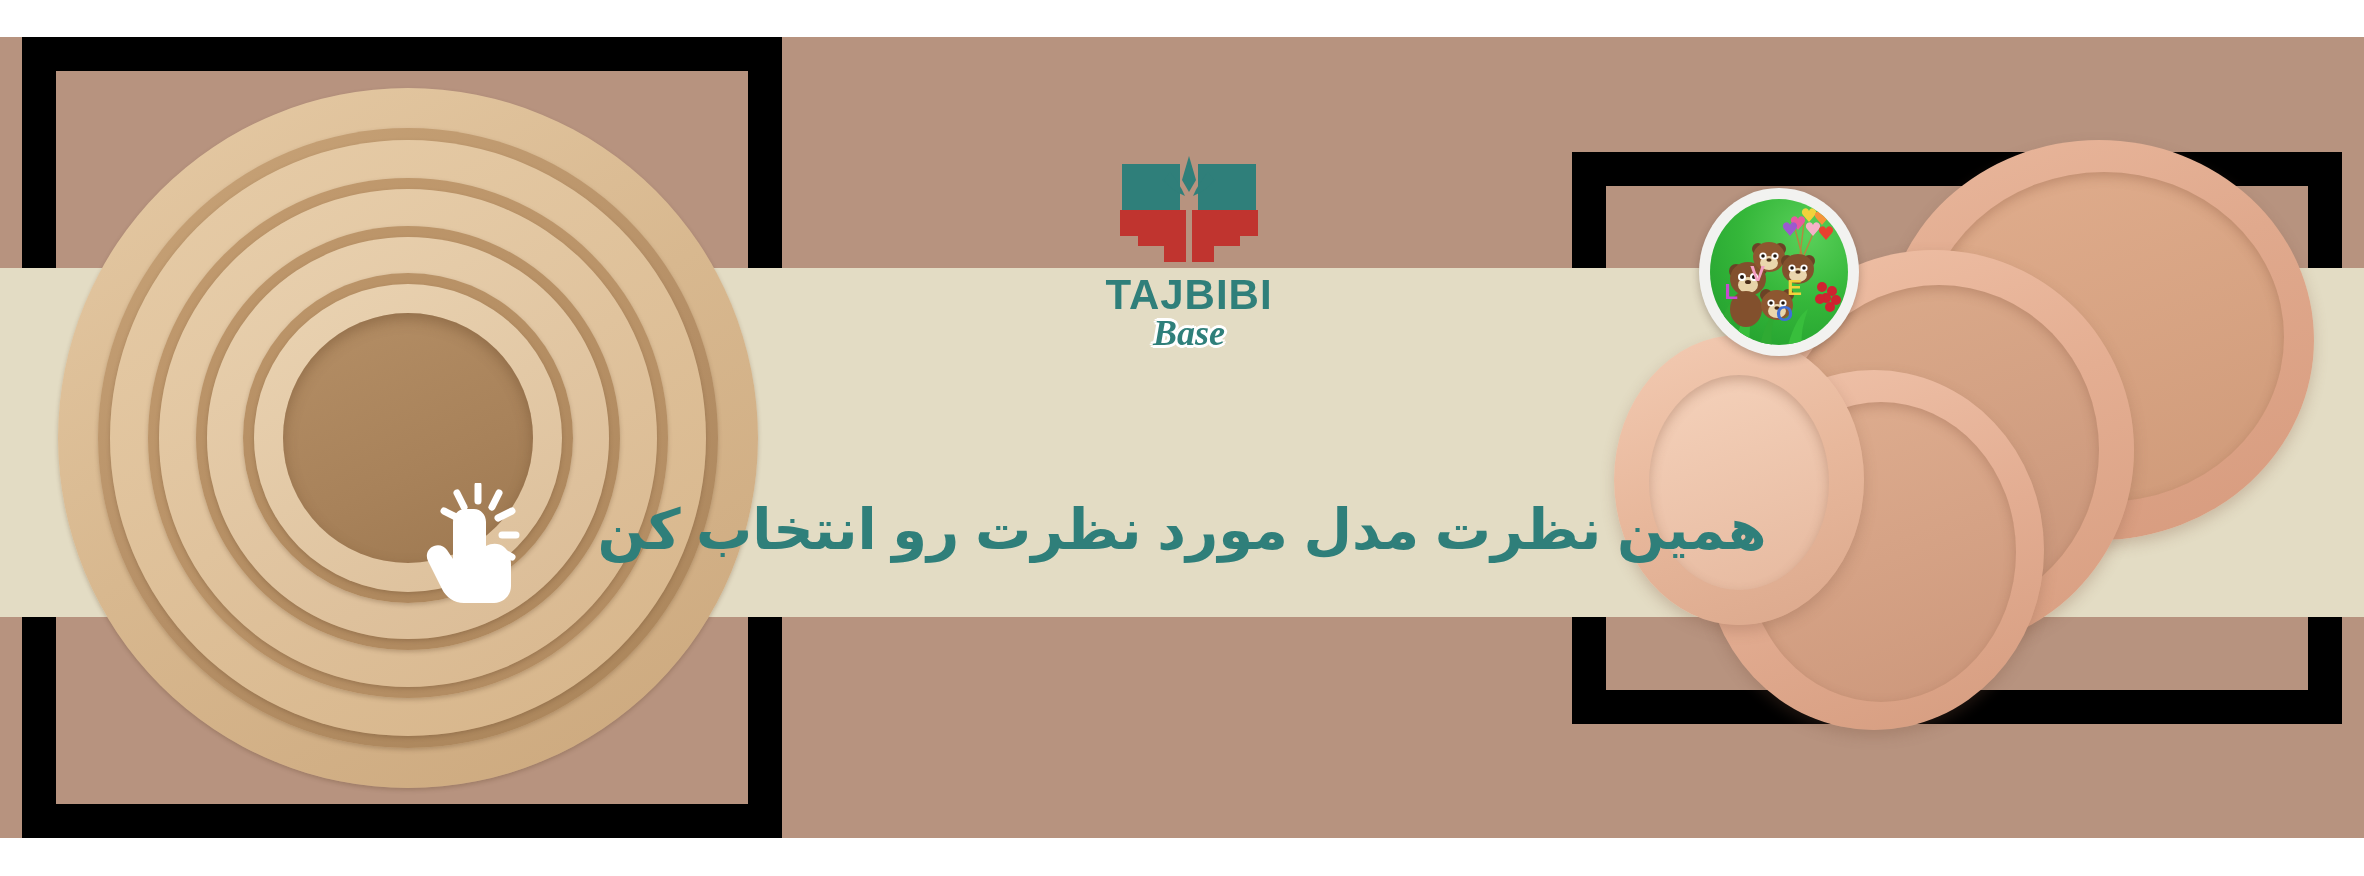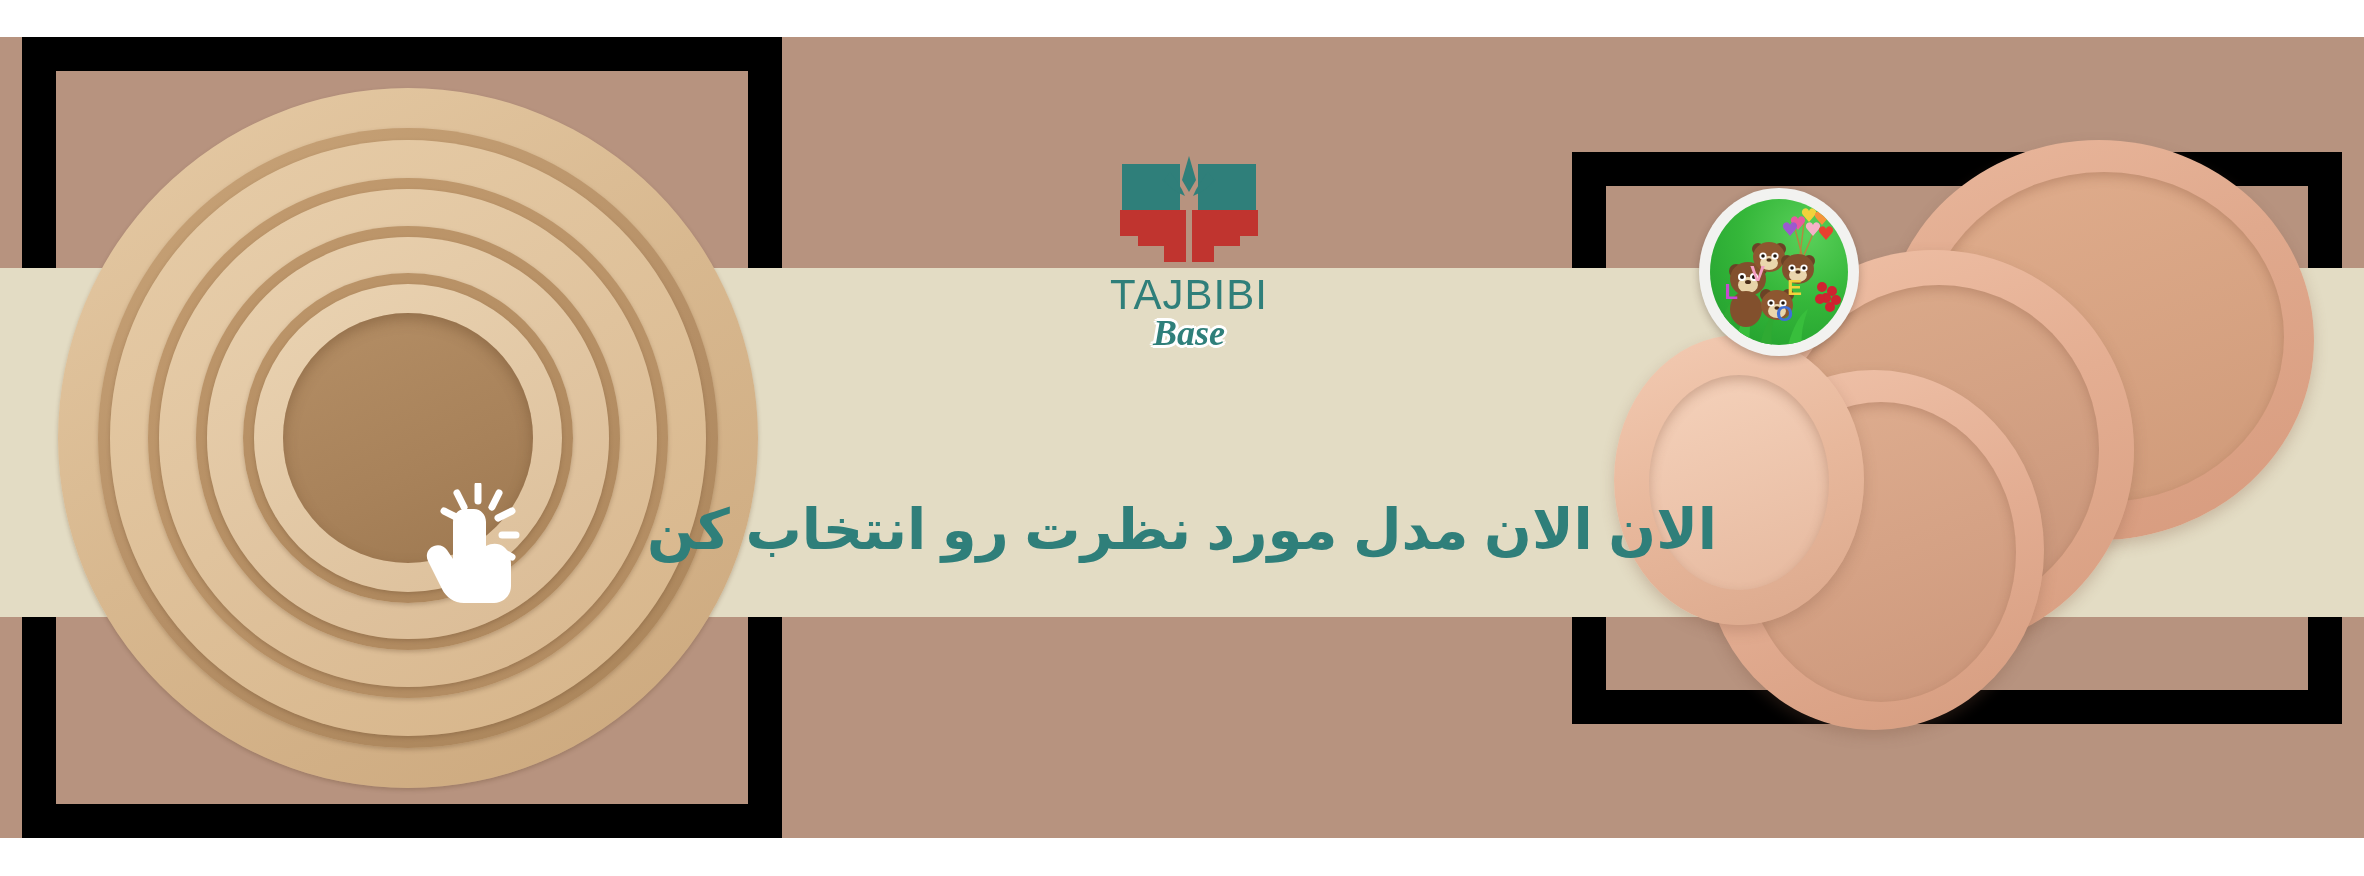--- a/index.html
+++ b/index.html
@@ -112,21 +112,21 @@
     position:absolute;
     left:1104px;top:150px;
     width:170px;height:230px;
     text-align:center;
     z-index:9;
   }
   .logo-mark{width:170px;height:120px;display:block;}
   .logo-word{
     display:block;
     font-family:"Liberation Sans","DejaVu Sans",sans-serif;
-    font-weight:400;
+    font-weight:700;
     font-size:42px;
     letter-spacing:1px;
     color:#2f7f7a;
     line-height:46px;
     margin-top:2px;
     direction:ltr;
   }
   .logo-sub{
     display:block;
     font-family:"Liberation Serif","DejaVu Serif",serif;
@@ -353,15 +353,15 @@
       <path d="M154 60 h-62 l0 50 18 0 0 -14 26 0 0 -12 18 0 z" fill="#c0342f"></path>
       <rect x="16" y="60" width="62" height="26" fill="#c0342f"></rect>
       <rect x="92" y="60" width="62" height="26" fill="#c0342f"></rect>
       <rect x="60" y="60" width="22" height="52" fill="#c0342f"></rect>
       <rect x="88" y="60" width="22" height="52" fill="#c0342f"></rect>
     </svg>
     <span class="logo-word">TAJBIBI</span>
     <span class="logo-sub">Base</span>
   </div>
 
-  <div class="subline">الان الان مدل مورد نظرت رو انتخاب کن</div>
+  <div class="subline">همین نظرت مدل مورد نظرت رو انتخاب کن</div>
 
 </div>
 
 </body></html>

